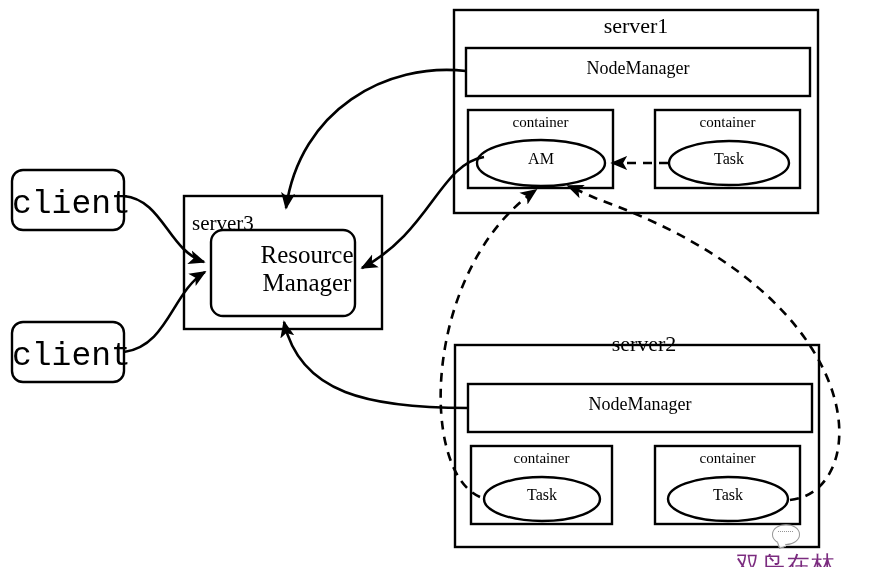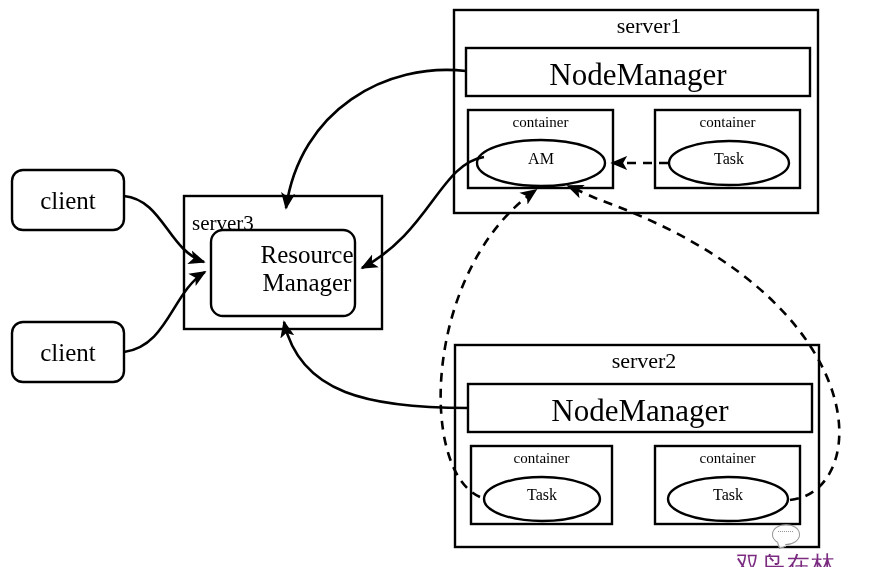--- a/index.html
+++ b/index.html
@@ -25,25 +25,25 @@
     height: 567px;
   }
   .node-text {
     position: absolute;
     color: #000000;
     text-align: center;
     line-height: 1.12;
     white-space: pre-line;
     pointer-events: none;
   }
-  .lbl-client   { font-size: 25px; }
+  .lbl-client   { font-size: 33px; font-family: Liberation Mono, monospace; }
   .lbl-rm       { font-size: 25px; }
   .lbl-server   { font-size: 22px; }
   .lbl-server-sm{ font-size: 21px; }
-  .lbl-nm       { font-size: 31px; }
+  .lbl-nm       { font-size: 18px; }
   .lbl-container{ font-size: 15px; }
   .lbl-ellipse  { font-size: 16px; }
   .watermark {
     position: absolute;
     display: flex;
     align-items: center;
     gap: 4px;
     color: #701a75;
     font-size: 24px;
     font-family: "DejaVu Sans", sans-serif;
@@ -135,28 +135,28 @@
     <path d="M 790 500 C 872 492 878 300 600 200 C 590 196 578 190 568 186" fill="none" stroke="#000000" stroke-width="2.6" stroke-dasharray="9 7" marker-end="url(#arrowDash)"></path>
   </svg>
 
   <div class="node-text lbl-client" style="left:12px; top:187px; width:112px;">client</div>
   <div class="node-text lbl-client" style="left:12px; top:339px; width:112px;">client</div>
 
   <div class="node-text lbl-server-sm" style="left:192px; top:212px; width:110px; text-align:left;">server3</div>
   <div class="node-text lbl-rm" style="left:221px; top:241px; width:172px;">Resource
 Manager</div>
 
-  <div class="node-text lbl-server" style="left:454px; top:14px; width:364px;padding-left:13px;">server1</div>
+  <div class="node-text lbl-server" style="left:454px; top:14px; width:364px;">server1</div>
   <div class="node-text lbl-nm" style="left:466px; top:58px; width:344px;">NodeManager</div>
   <div class="node-text lbl-container" style="left:468px; top:114px; width:145px;">container</div>
   <div class="node-text lbl-container" style="left:655px; top:114px; width:145px;">container</div>
   <div class="node-text lbl-ellipse" style="left:477px; top:150px; width:128px;">AM</div>
   <div class="node-text lbl-ellipse" style="left:669px; top:150px; width:120px;">Task</div>
 
-  <div class="node-text lbl-server" style="left:455px; top:349px; width:364px;padding-left:7px;">server2</div>
+  <div class="node-text lbl-server" style="left:455px; top:332px; width:364px;padding-left:7px;">server2</div>
   <div class="node-text lbl-nm" style="left:468px; top:394px; width:344px;">NodeManager</div>
   <div class="node-text lbl-container" style="left:471px; top:450px; width:141px;">container</div>
   <div class="node-text lbl-container" style="left:655px; top:450px; width:145px;">container</div>
   <div class="node-text lbl-ellipse" style="left:482px; top:486px; width:120px;">Task</div>
   <div class="node-text lbl-ellipse" style="left:668px; top:486px; width:120px;">Task</div>
 
   <div class="watermark" style="left:736px; top:524px;">
     <span class="wm-bubble"></span>
     <span>双鸟在林</span>
   </div>

